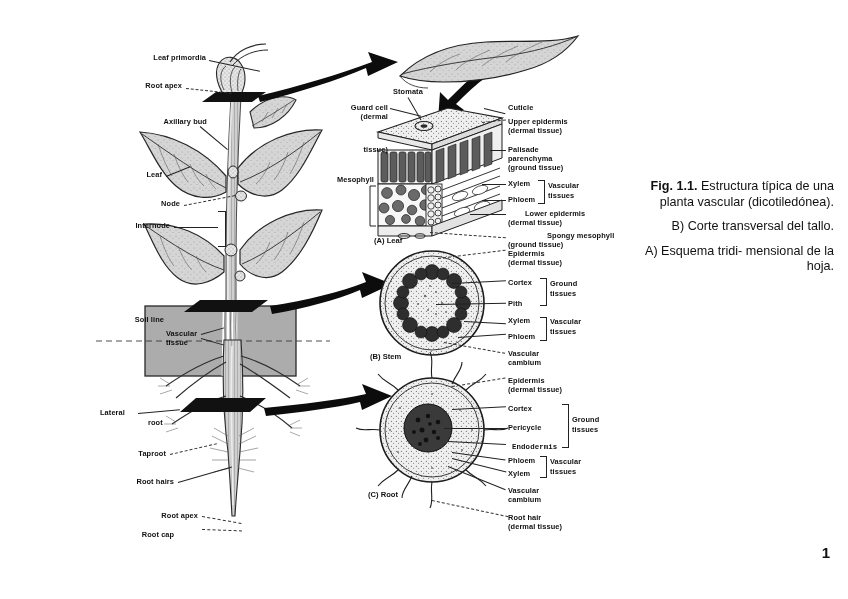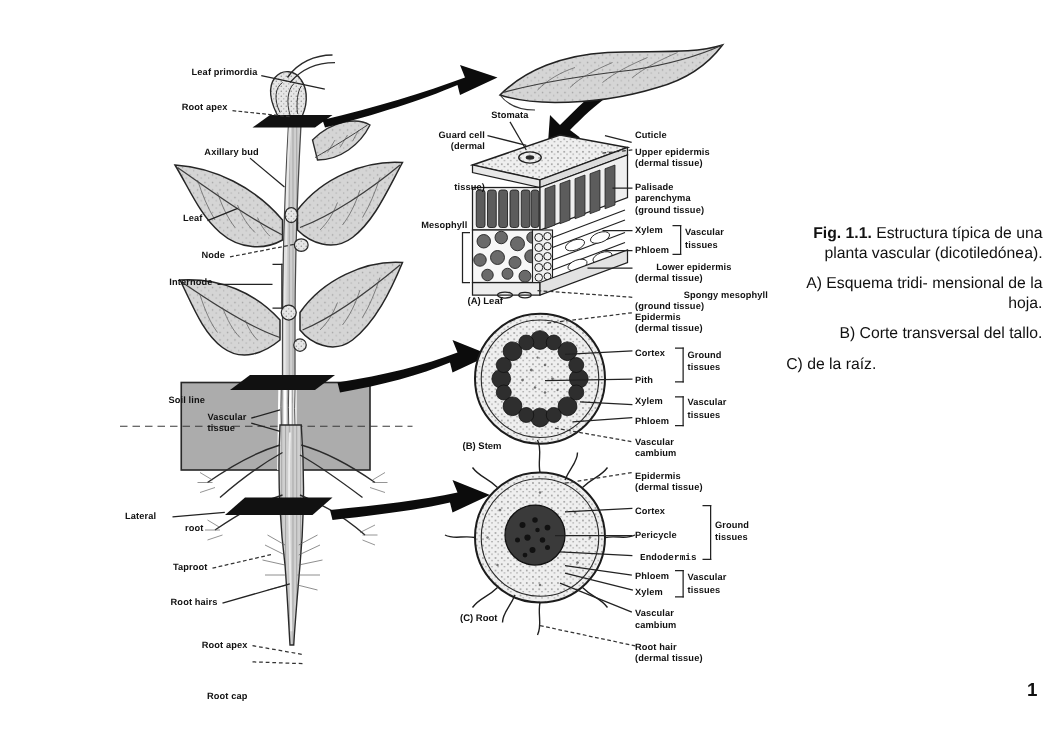--- a/index.html
+++ b/index.html
@@ -407,21 +407,21 @@
 
   <div class="lbl r" style="left:100px;top:450px;width:66px;">Taproot</div>
   <div class="ld dash" style="left:170px;top:454px;width:48px;transform:rotate(-13deg);"></div>
 
   <div class="lbl r" style="left:96px;top:478px;width:78px;">Root hairs</div>
   <div class="ld" style="left:178px;top:482px;width:56px;transform:rotate(-16deg);"></div>
 
   <div class="lbl r" style="left:118px;top:512px;width:80px;">Root apex</div>
   <div class="ld dash" style="left:202px;top:516px;width:40px;transform:rotate(10deg);"></div>
 
-  <div class="lbl r" style="left:118px;top:553px;width:80px;">Root cap</div>
+  <div class="lbl r" style="left:118px;top:531px;width:80px;text-align:center;">Root cap</div>
   <div class="ld dash" style="left:202px;top:529px;width:40px;transform:rotate(2deg);"></div>
 
   <div class="lbl" style="left:393px;top:88px;">Stomata</div>
   <div class="ld" style="left:408px;top:97px;width:26px;transform:rotate(60deg);"></div>
 
   <div class="lbl r" style="left:326px;top:104px;width:62px;">Guard cell</div>
   <div class="lbl r" style="left:326px;top:113px;width:62px;">(dermal</div>
   <div class="lbl r" style="left:326px;top:122px;width:62px;margin-top:24px;">tissue)</div>
   <div class="ld" style="left:390px;top:108px;width:32px;transform:rotate(14deg);"></div>
 
@@ -528,27 +528,24 @@
 
   <div id="caption">
     <p class="hang">
       <b>Fig. 1.1.</b>
       <span>Estructura</span>
       <span>típica de una planta</span>
       <span>vascular</span>
       <span>(dicotiledónea).</span>
     </p>
     <p class="hang">
+      <span>B) Corte transversal</span>
+      <span>del tallo.</span>
+    </p>
+    <p class="hang">
       <span>A) Esquema tridi-</span>
       <span>mensional de la</span>
       <span>hoja.</span>
     </p>
-    <p class="hang">
-      <span>B) Corte transversal</span>
-      <span>del tallo.</span>
-    </p>
-    <p>
-      <span>C) de la raíz.</span>
-    </p>
   </div>
 
   <div id="pageno">1</div>
 </div>
 
 </body></html>

